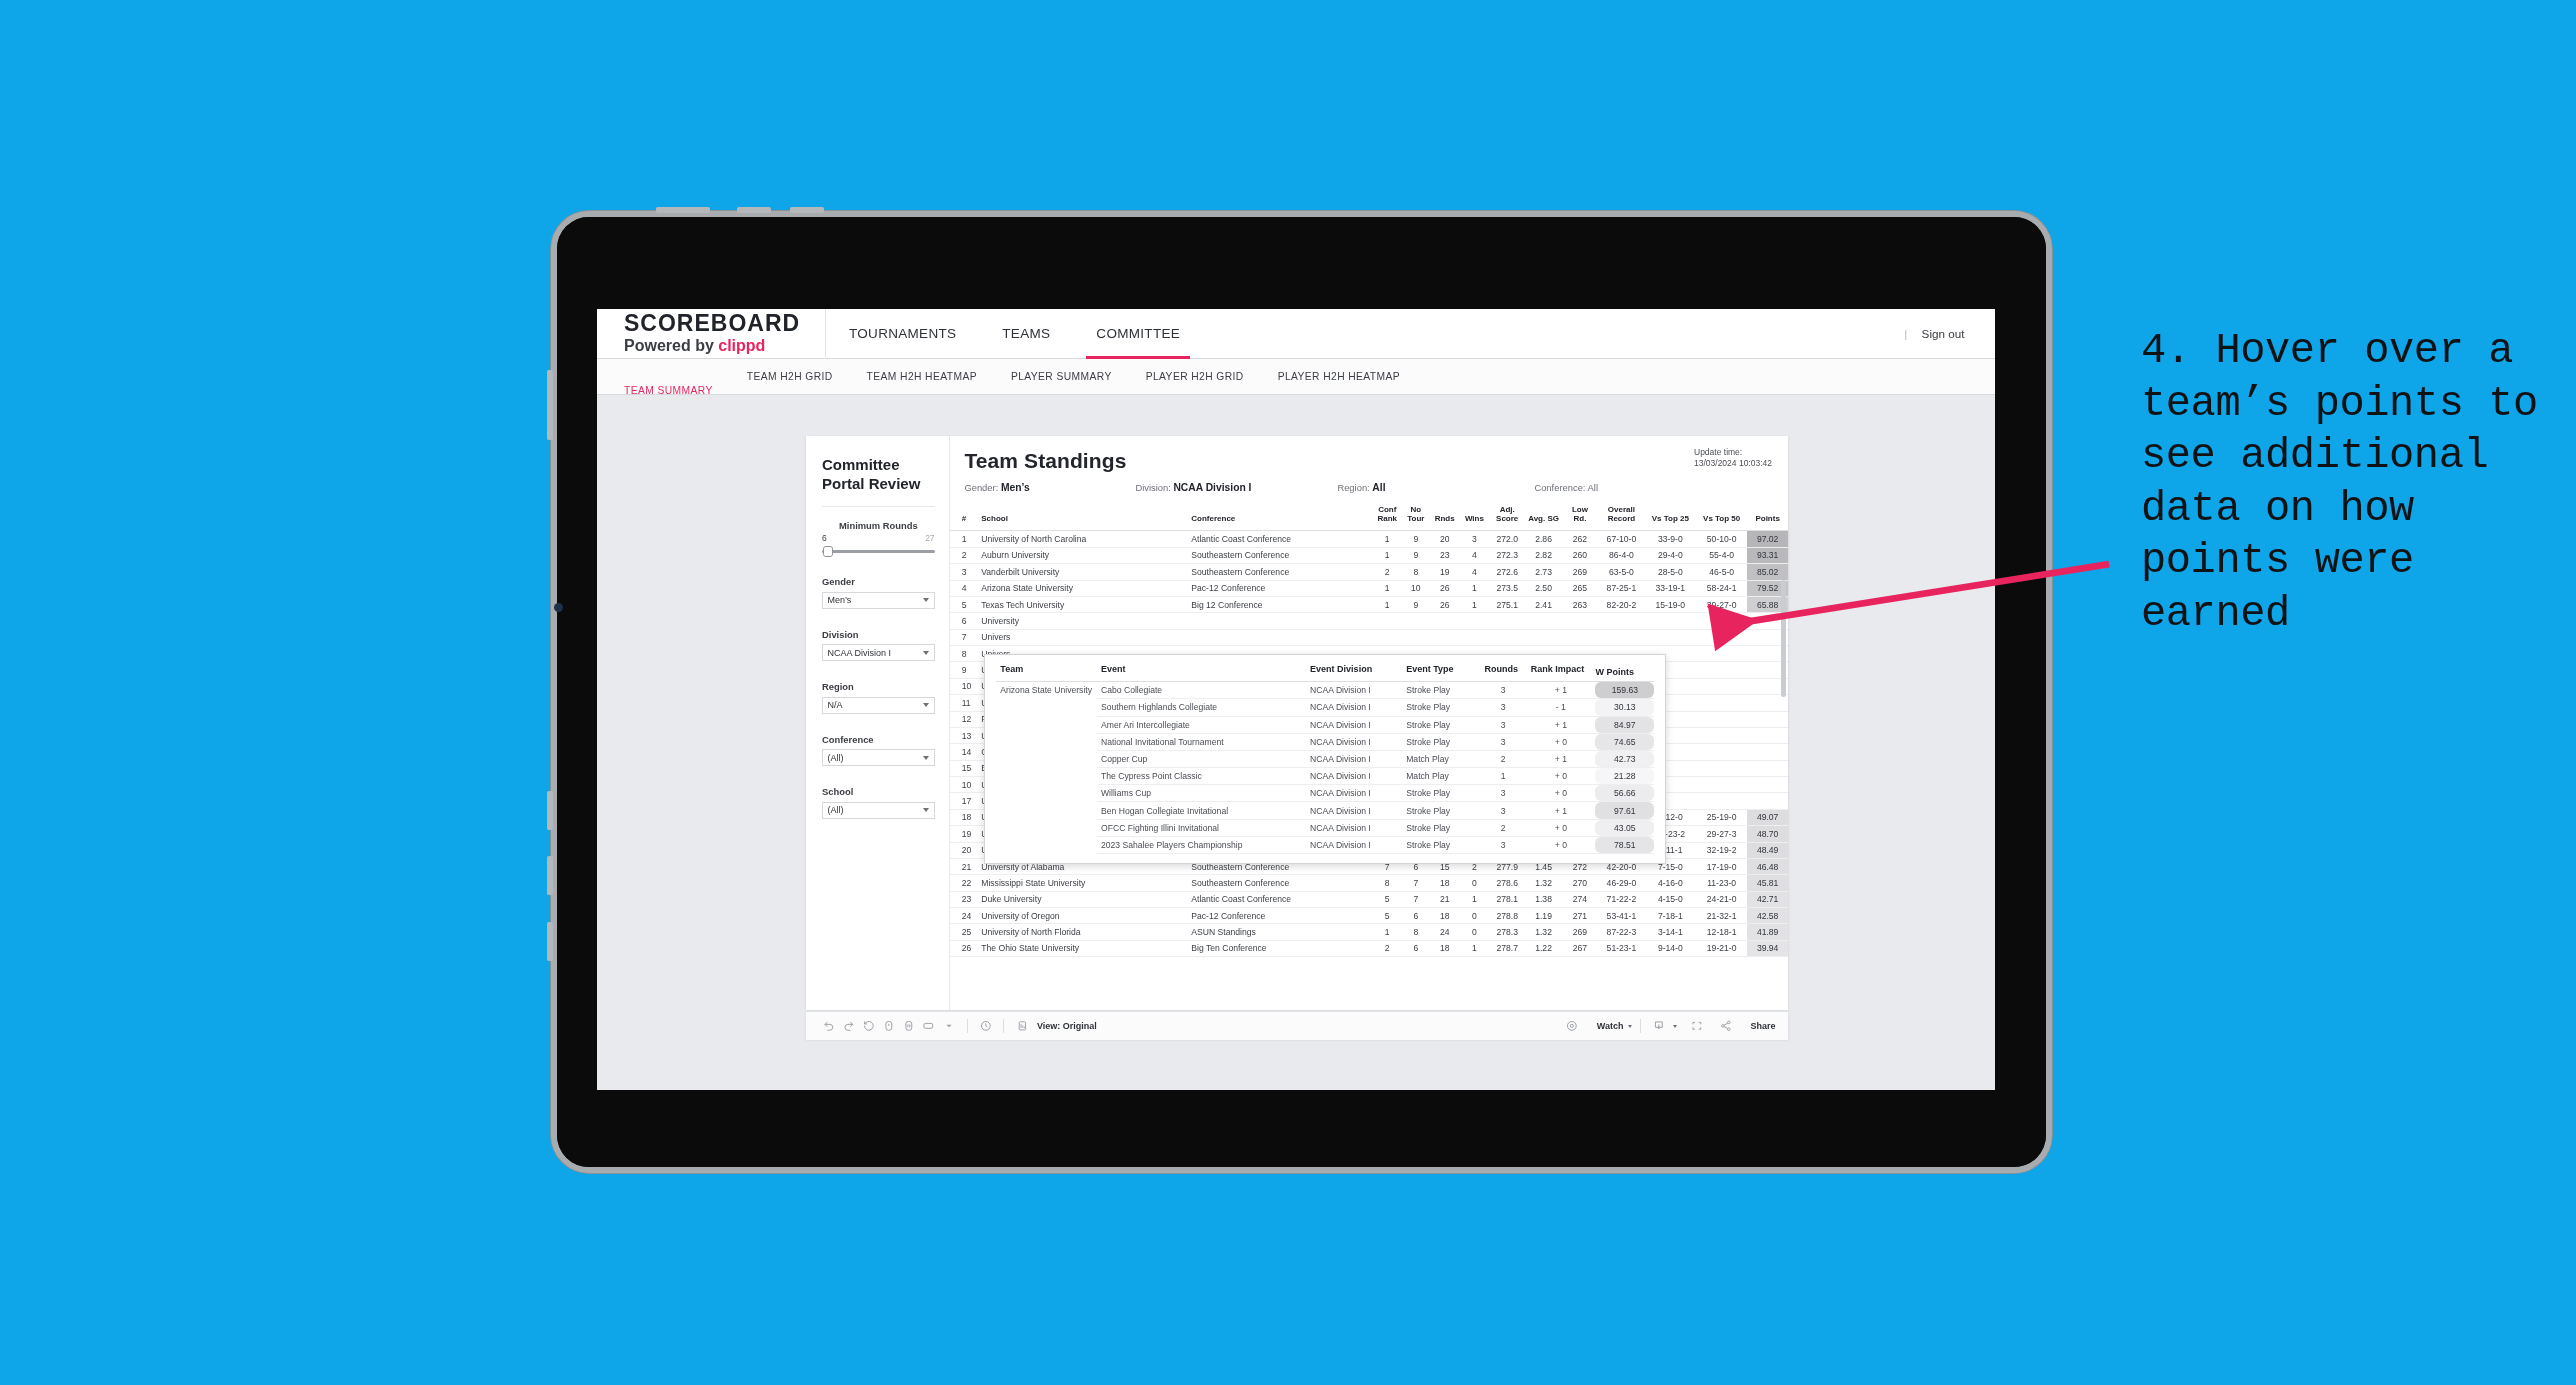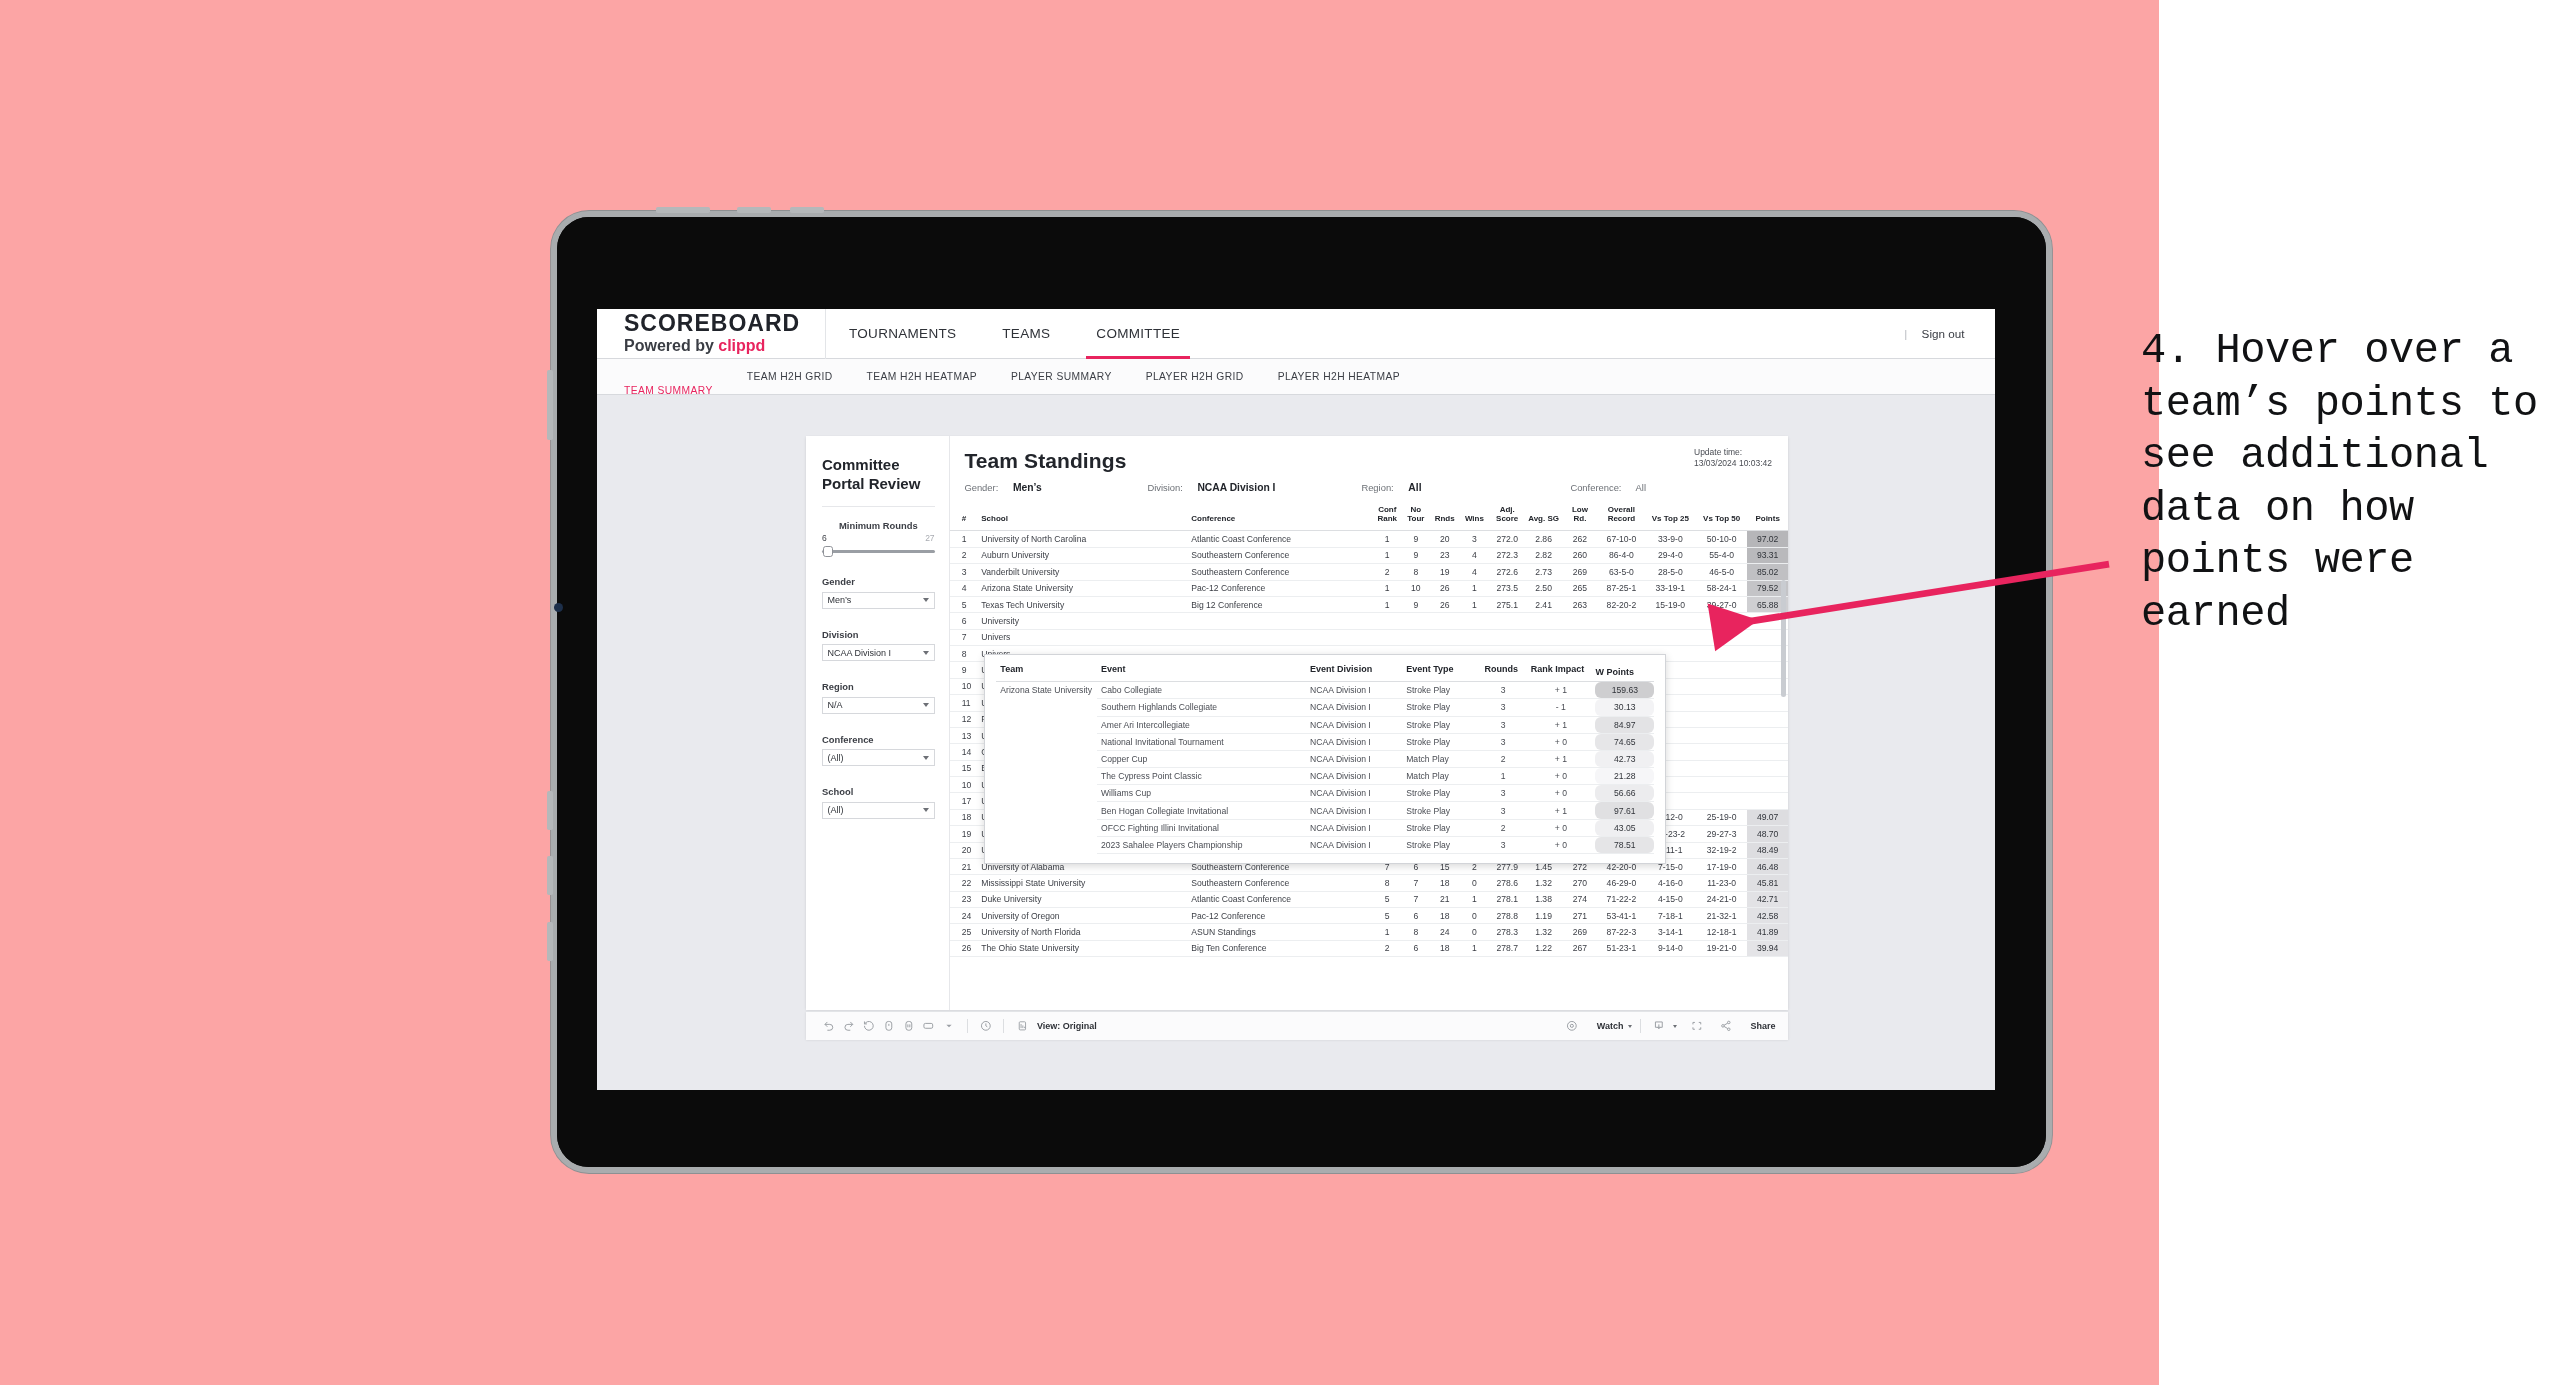--- a/index.html
+++ b/index.html
@@ -2,21 +2,21 @@
 <html style="font-size:14.4px"><head>
 <meta charset="utf-8">
 <style>
   * { box-sizing: border-box; margin: 0; padding: 0; }
   html, body {
     width: 2576px; height: 1386px;
     background: #ffffff;
     font-family: "Liberation Sans", sans-serif;
     overflow: hidden;
   }
-  .stage { position: relative; width: 2159px; height: 1386px; background:#fca5a5; }
+  .stage { position: relative; width: 2576px; height: 1386px; background:#0ea5e9; }
 
   
   .tablet {
     position: absolute; left: 551px; top: 211px;
     width: 1501px; height: 962px;
     background: #0a0a0a;
     border-radius: 38px;
     border: 6.3px solid #a9acae;
     box-shadow: 0 0 0 0.9px #8d9092;
   }
@@ -154,21 +154,21 @@
 
   
   .standings{ flex:1; position:relative; background:#fff; padding:0; overflow:hidden; }
   .st-head{ padding:12.6px 16px 0 14.4px; position:relative; }
   .st-title{ font-size:21px; font-weight:700; color:#22252b; letter-spacing:0.1px; }
   .st-update{
     position:absolute; right:16px; top:10.8px; text-align:left;
     font-size:8.5px; color:#4a4d54; line-height:1.35;
   }
   .st-meta{ display:flex; margin-top:9px; font-size:9.4px; color:#6c7076; }
-  .st-meta span{ margin-right:12px; }
+  .st-meta span{ margin-right:0; }
   .st-meta .m{ width:162px; }
   .st-meta b{ color:#22252b; font-weight:700; font-size:10.3px; }
   .st-meta .m1{ width:171px;} .st-meta .m2{ width:202px;} .st-meta .m3{ width:197px;}
 
   
   table.grid{
     width:100%; border-collapse:collapse; margin-top:10px;
     font-size:8.6px; color:#3b3e45;
   }
   table.grid th{

